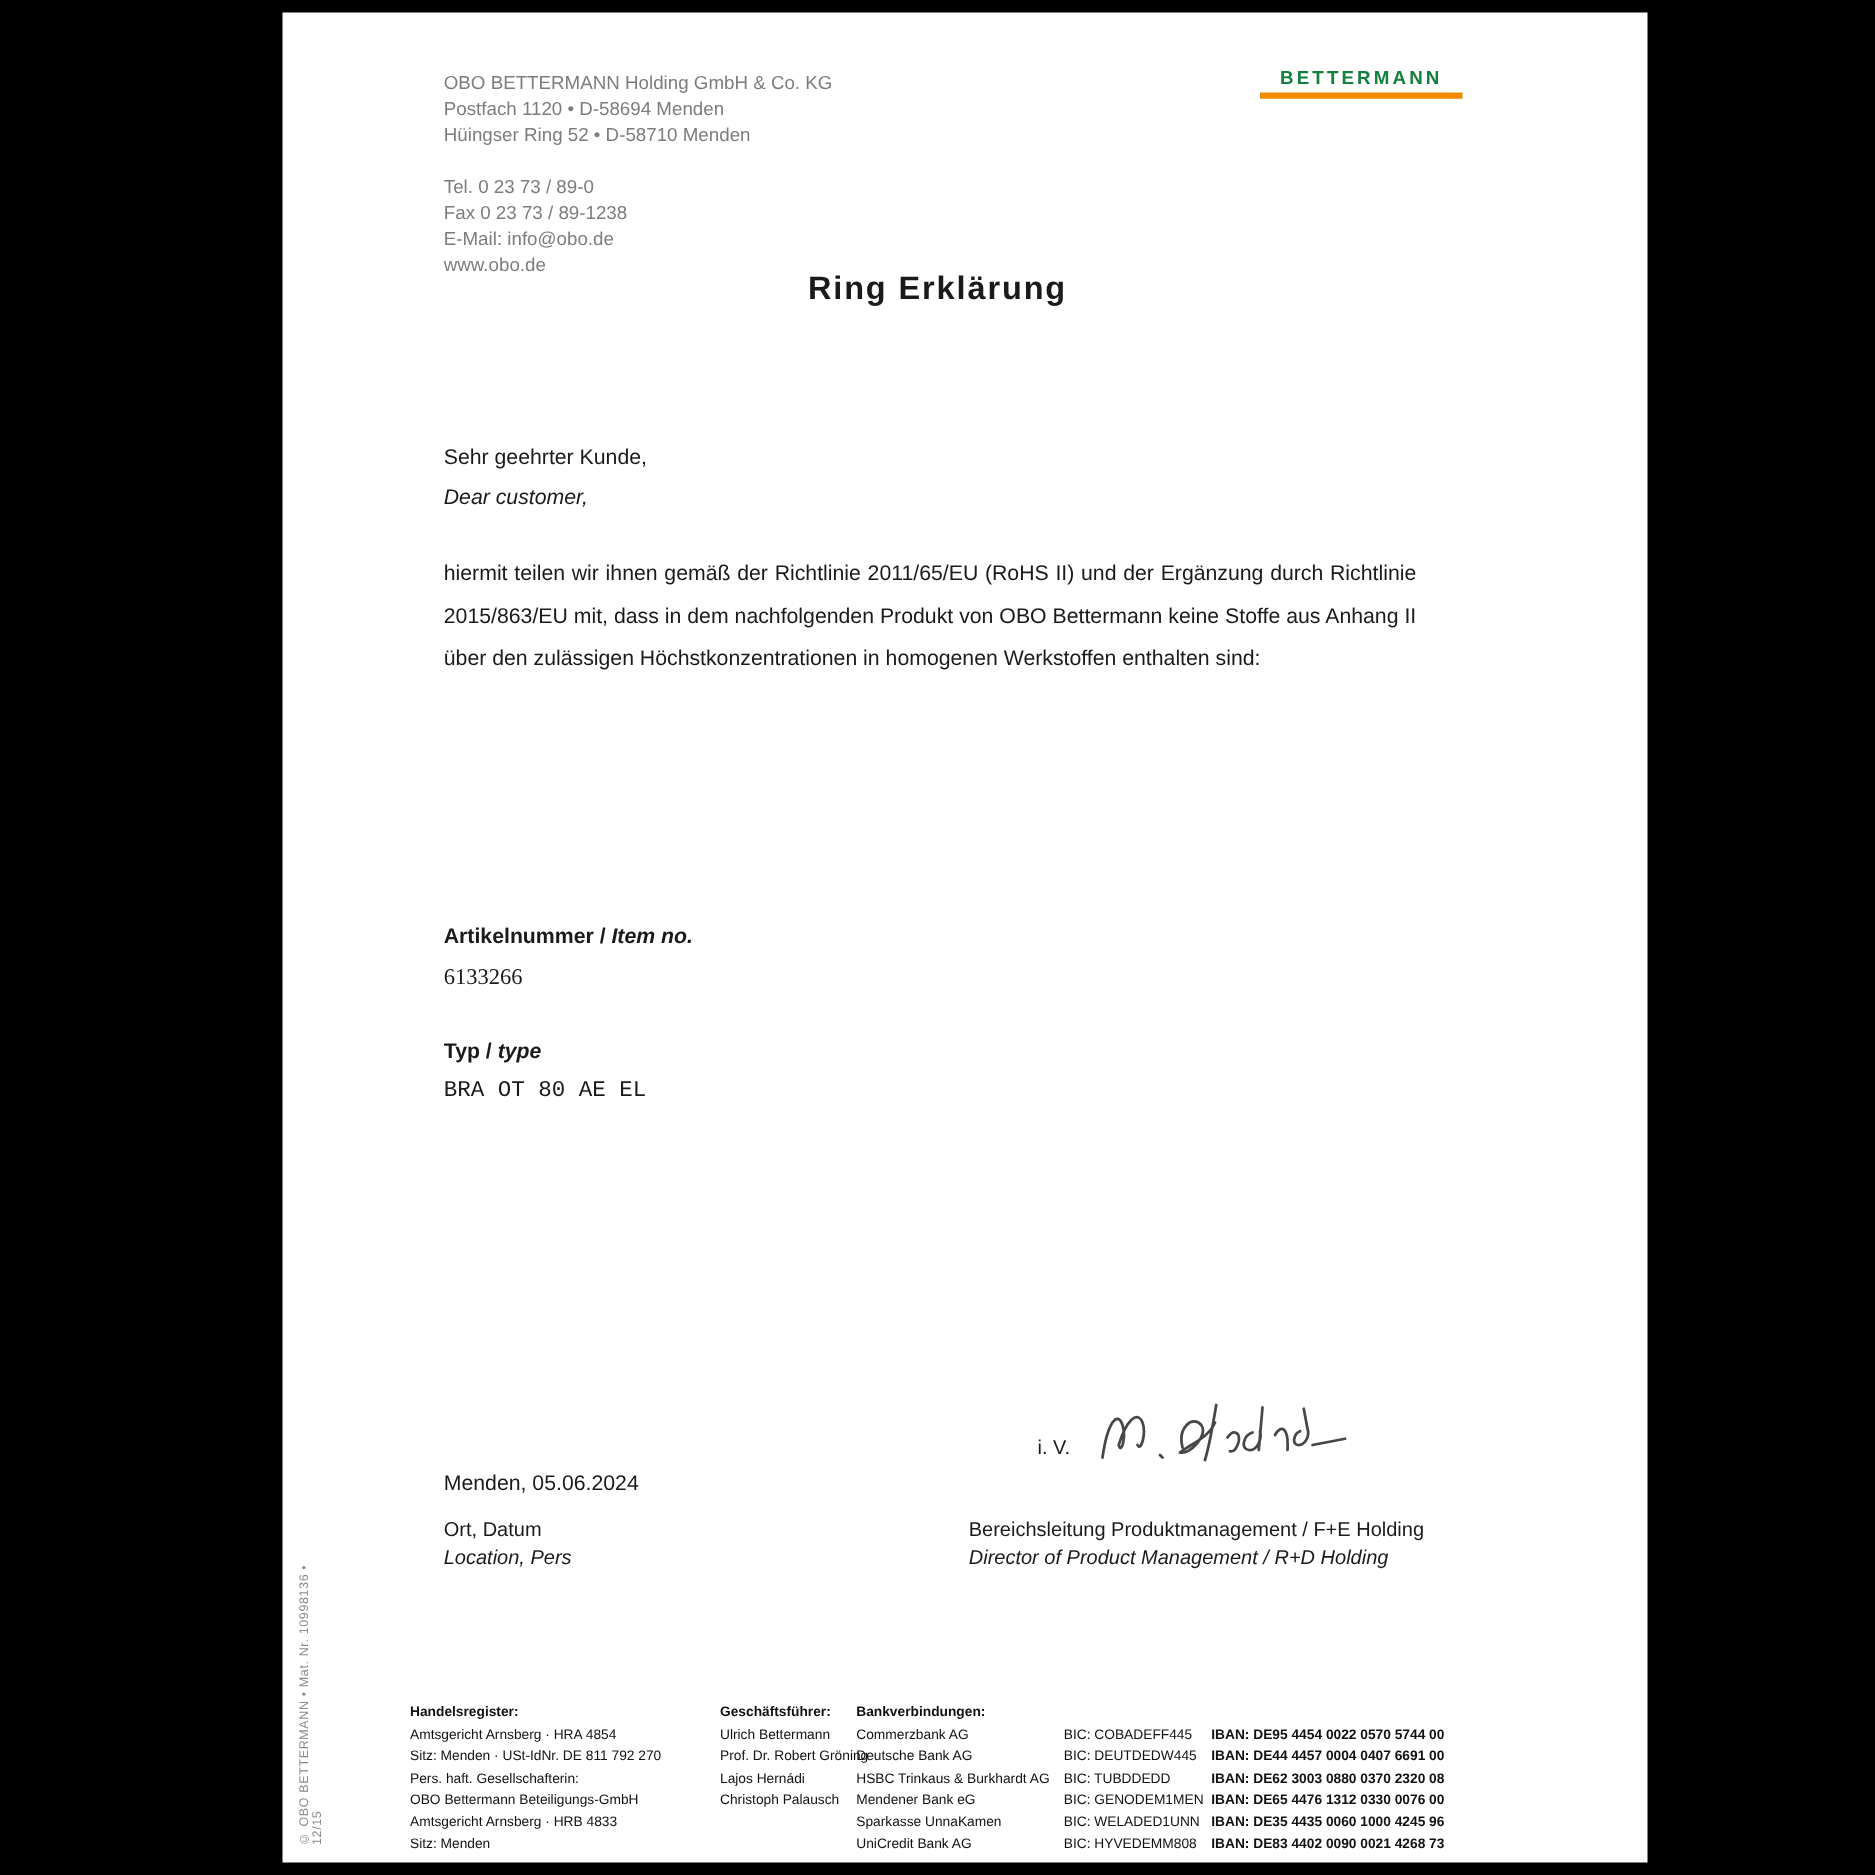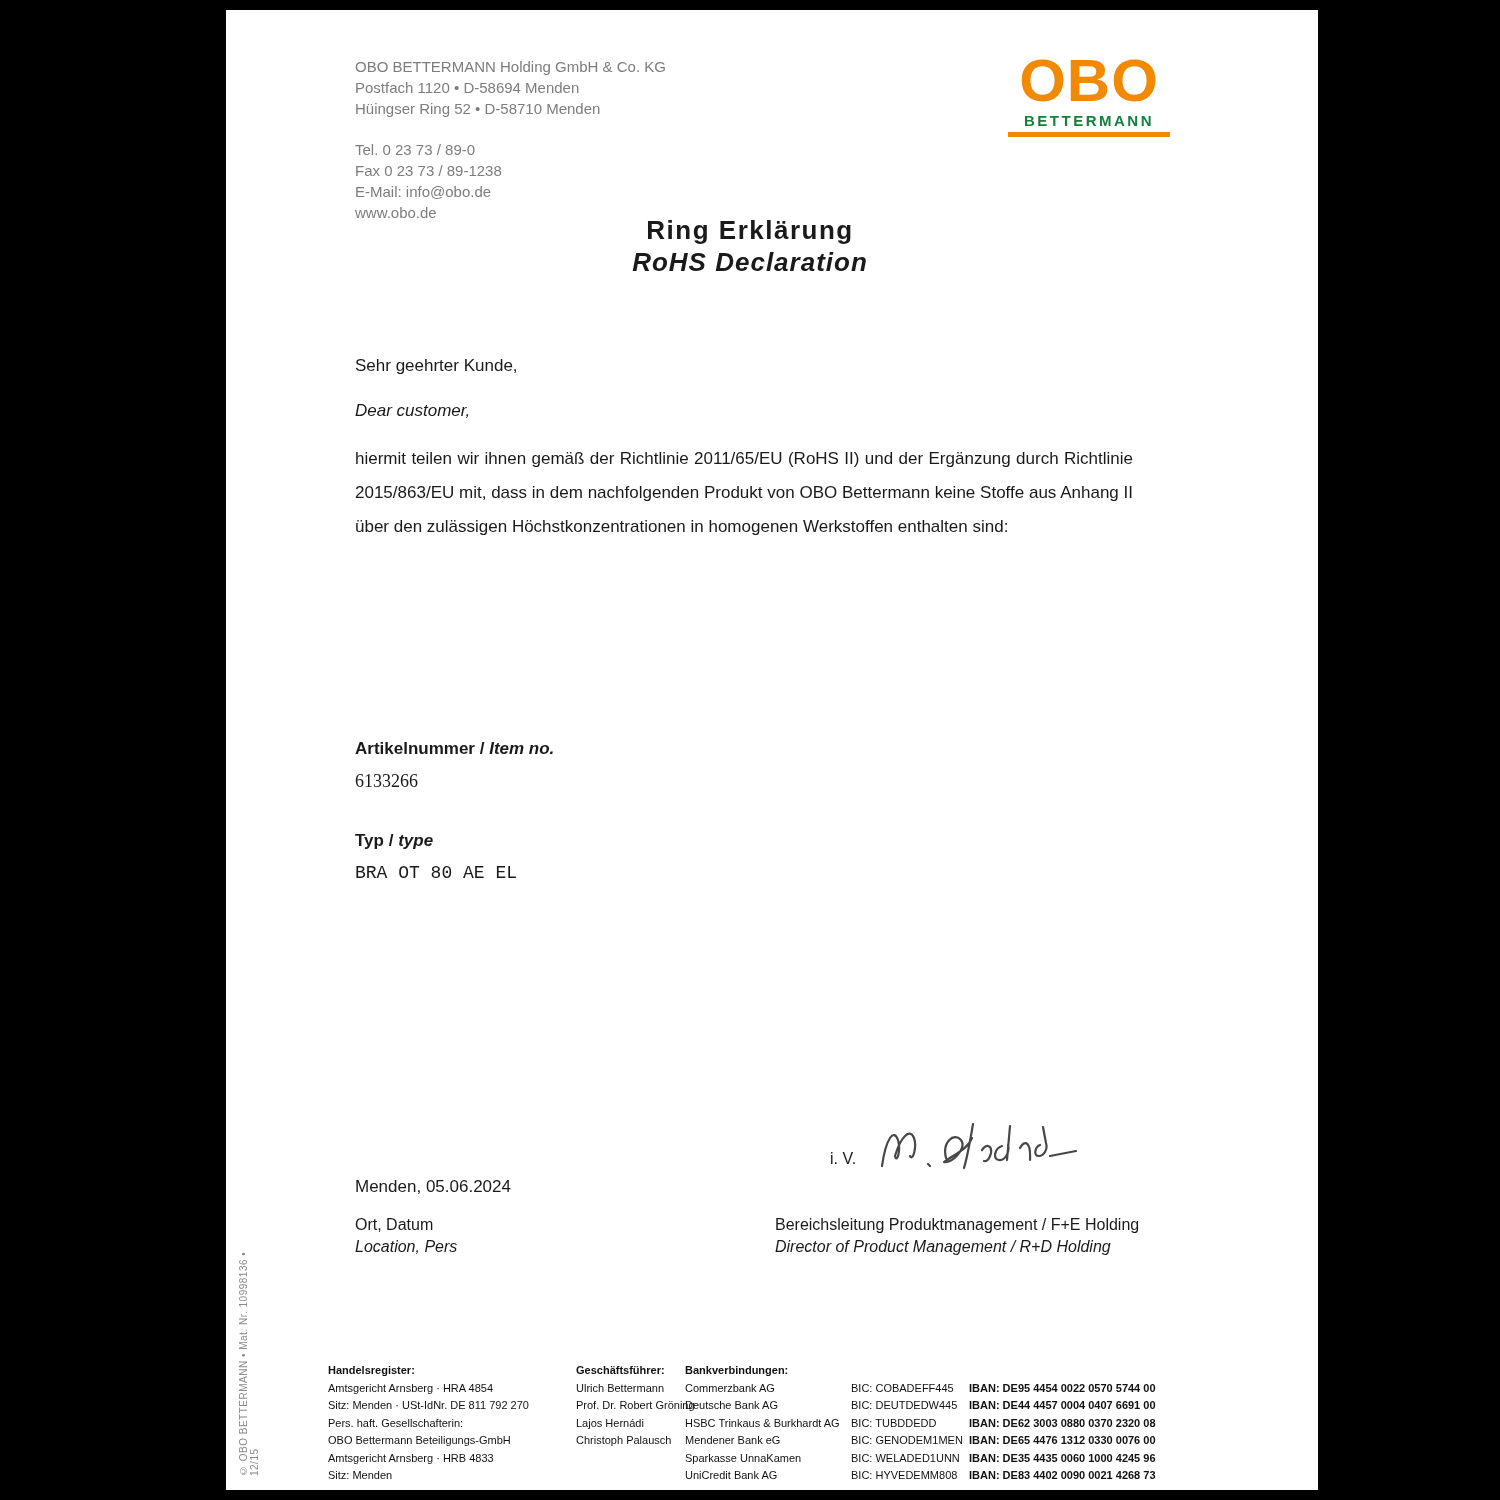--- a/index.html
+++ b/index.html
@@ -28,21 +28,21 @@
   .logo-obo { font-size:60px; font-weight:900; letter-spacing:1px; color:#f18a00; line-height:58px; font-family:"Liberation Sans", sans-serif; }
   .logo-sub { font-size:15px; font-weight:bold; letter-spacing:2.5px; color:#15803d; margin-top:2px; }
   .logo-bar { height:5px; background:#f18a00; margin-top:3px; }
 
   
   .title { left:0; top:204px; width:1048px; text-align:center; font-weight:bold; font-size:26px; letter-spacing:1.5px; line-height:32px; }
   .title .en { font-style:italic; letter-spacing:1px; }
 
   
   .sal-de { left:129px; top:346px; font-size:17px; }
-  .sal-en { left:129px; top:378px; font-size:17px; font-style:italic;margin-top:13px; }
+  .sal-en { left:129px; top:378px; font-size:17px; font-style:italic; }
   .para { left:129px; width:778px; font-size:17px; line-height:34px; text-align:justify; }
   .para-de { top:432px; }
   .para-en { top:570px; font-style:italic; }
 
   .item-label { left:129px; top:729px; font-size:17px; font-weight:bold; }
   .item-label .en, .type-label .en { font-style:italic; }
   .item-number { left:129px; top:761px; font-size:18px; font-family:"Liberation Serif", serif; }
   .type-label { left:129px; top:821px; font-size:17px; font-weight:bold; }
   .type-value { left:129px; top:853px; font-size:18px; font-family:Liberation Mono, monospace; }
 
@@ -86,28 +86,26 @@
     <div>Postfach 1120 • D-58694 Menden</div>
     <div>Hüingser Ring 52 • D-58710 Menden</div>
     <div class="gap"></div>
     <div>Tel. 0 23 73 / 89-0</div>
     <div>Fax 0 23 73 / 89-1238</div>
     <div>E-Mail: info@obo.de</div>
     <div>www.obo.de</div>
   </div>
 
   <div class="abs logo">
-    <div class="logo-obo">OBO</div>
     <div class="logo-sub">BETTERMANN</div>
     <div class="logo-bar"></div>
   </div>
 
   <div class="abs title">
     <div class="de">Ring Erklärung</div>
-    <div class="en">RoHS Declaration</div>
   </div>
 
   <div class="abs sal-de">Sehr geehrter Kunde,</div>
   <div class="abs sal-en">Dear customer,</div>
 
   <div class="abs para para-de">hiermit teilen wir ihnen gemäß der Richtlinie 2011/65/EU (RoHS II) und der Ergänzung durch Richtlinie 2015/863/EU mit, dass in dem nachfolgenden Produkt von OBO Bettermann keine Stoffe aus Anhang II über den zulässigen Höchstkonzentrationen in homogenen Werkstoffen enthalten sind:</div>
 
   <div class="abs item-label">
     <span>Artikelnummer /</span>
     <span class="en">Item no.</span>

